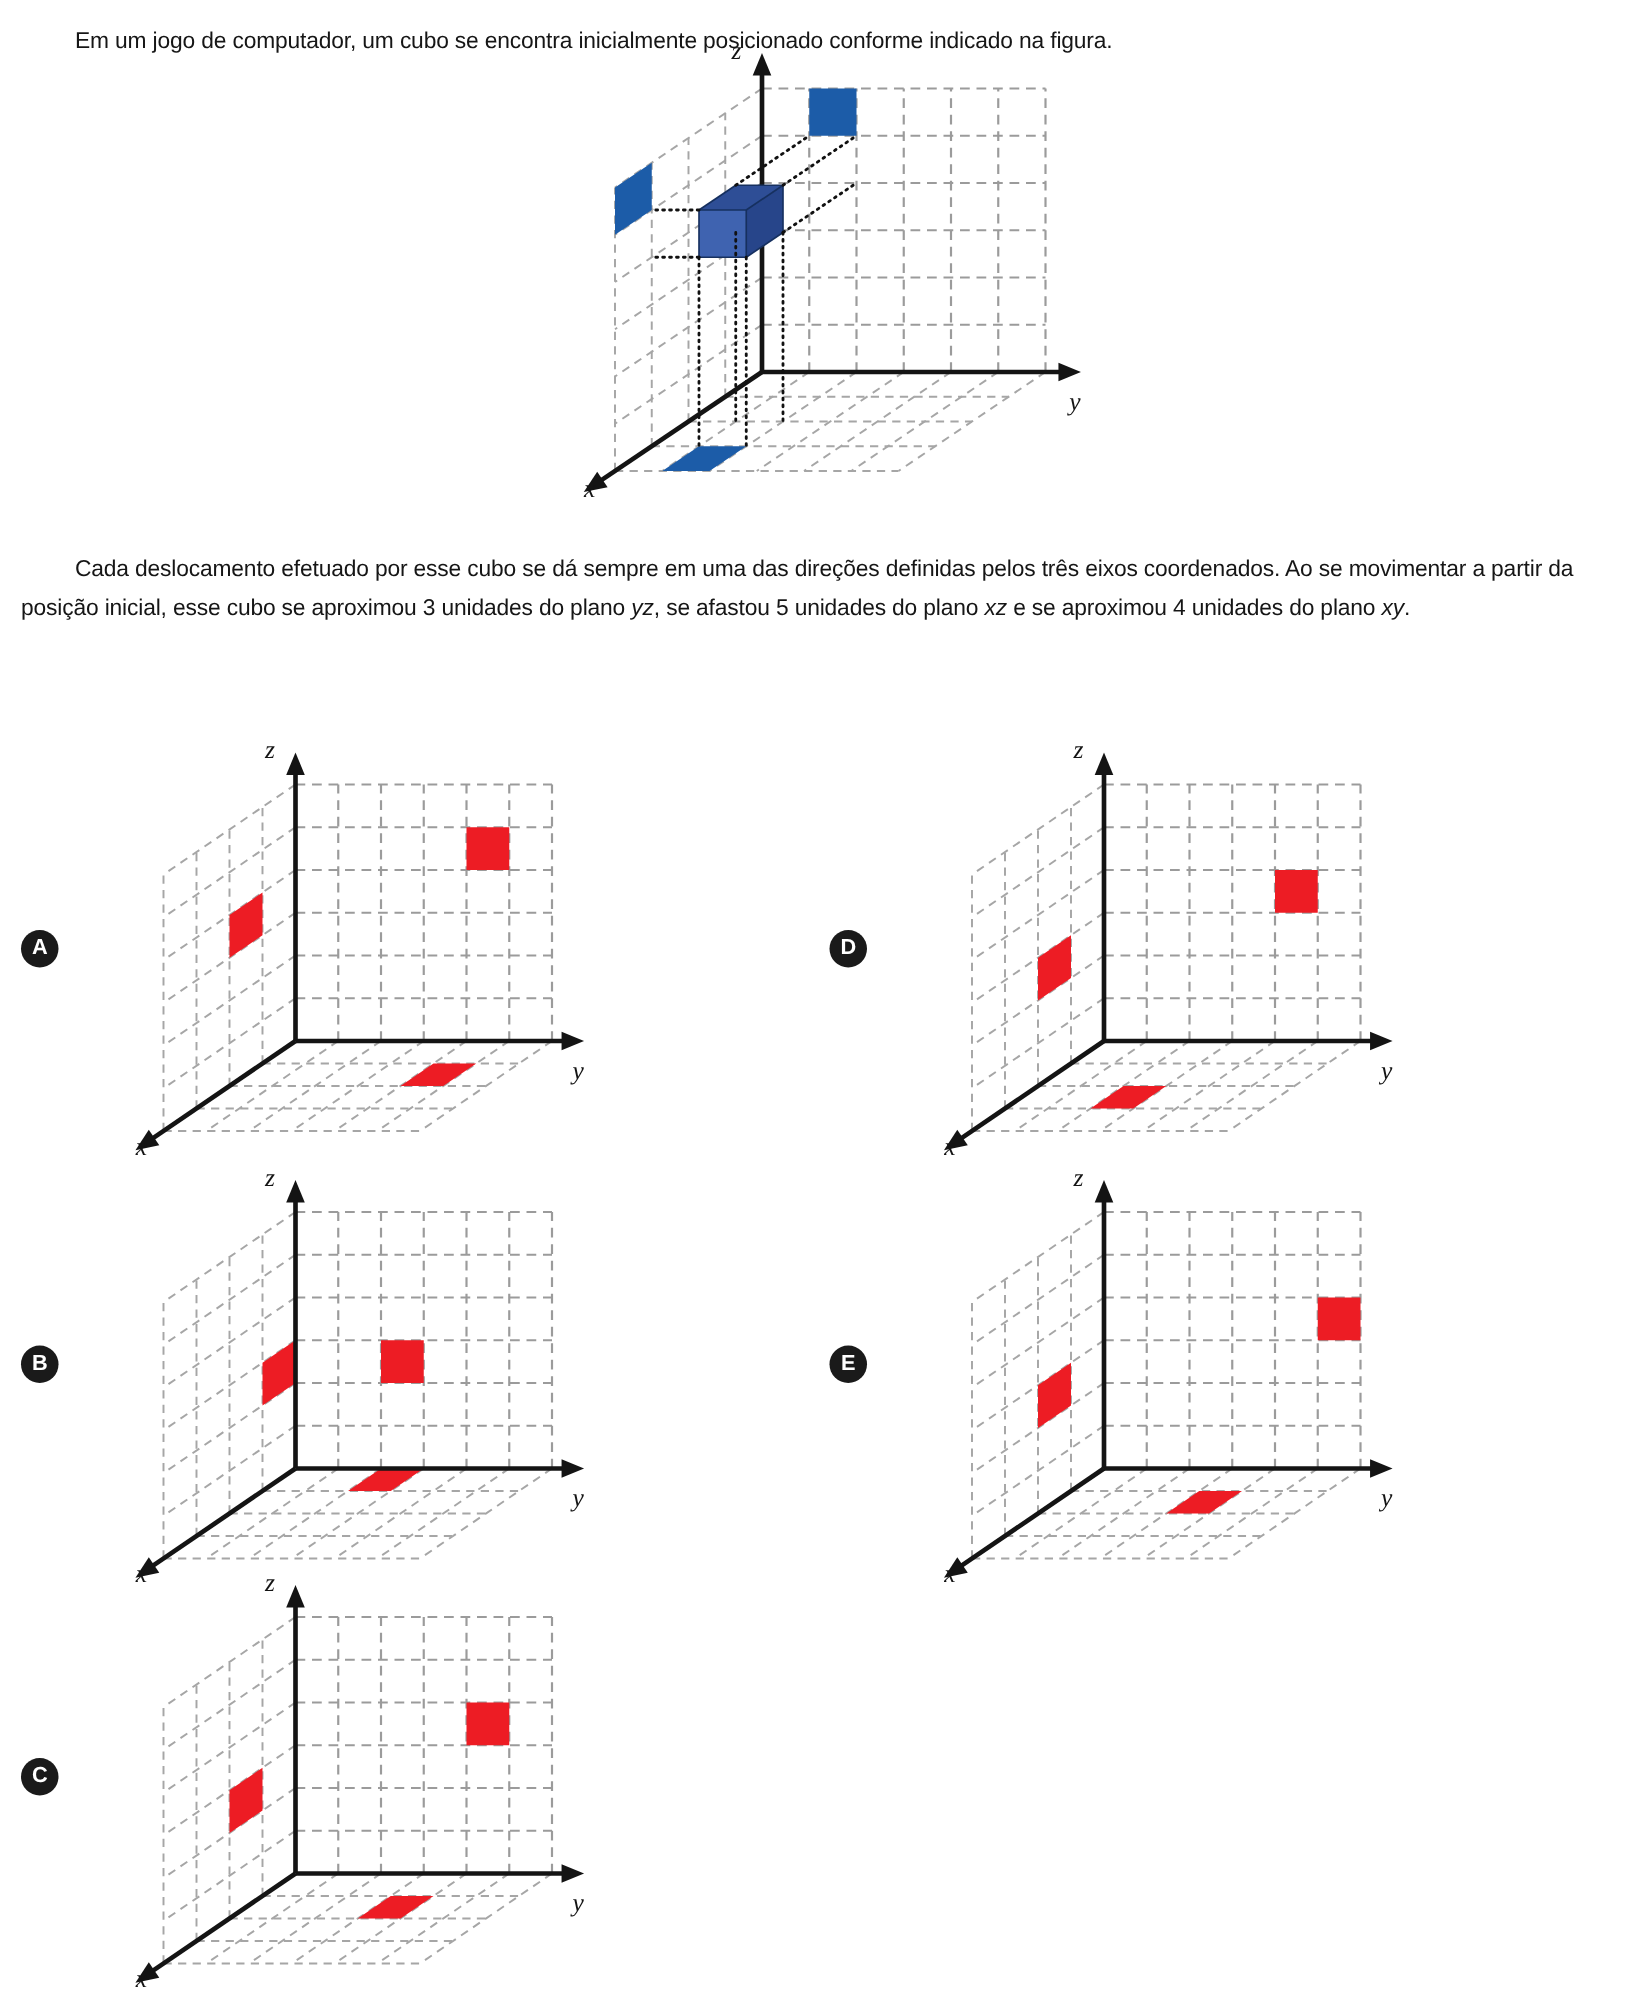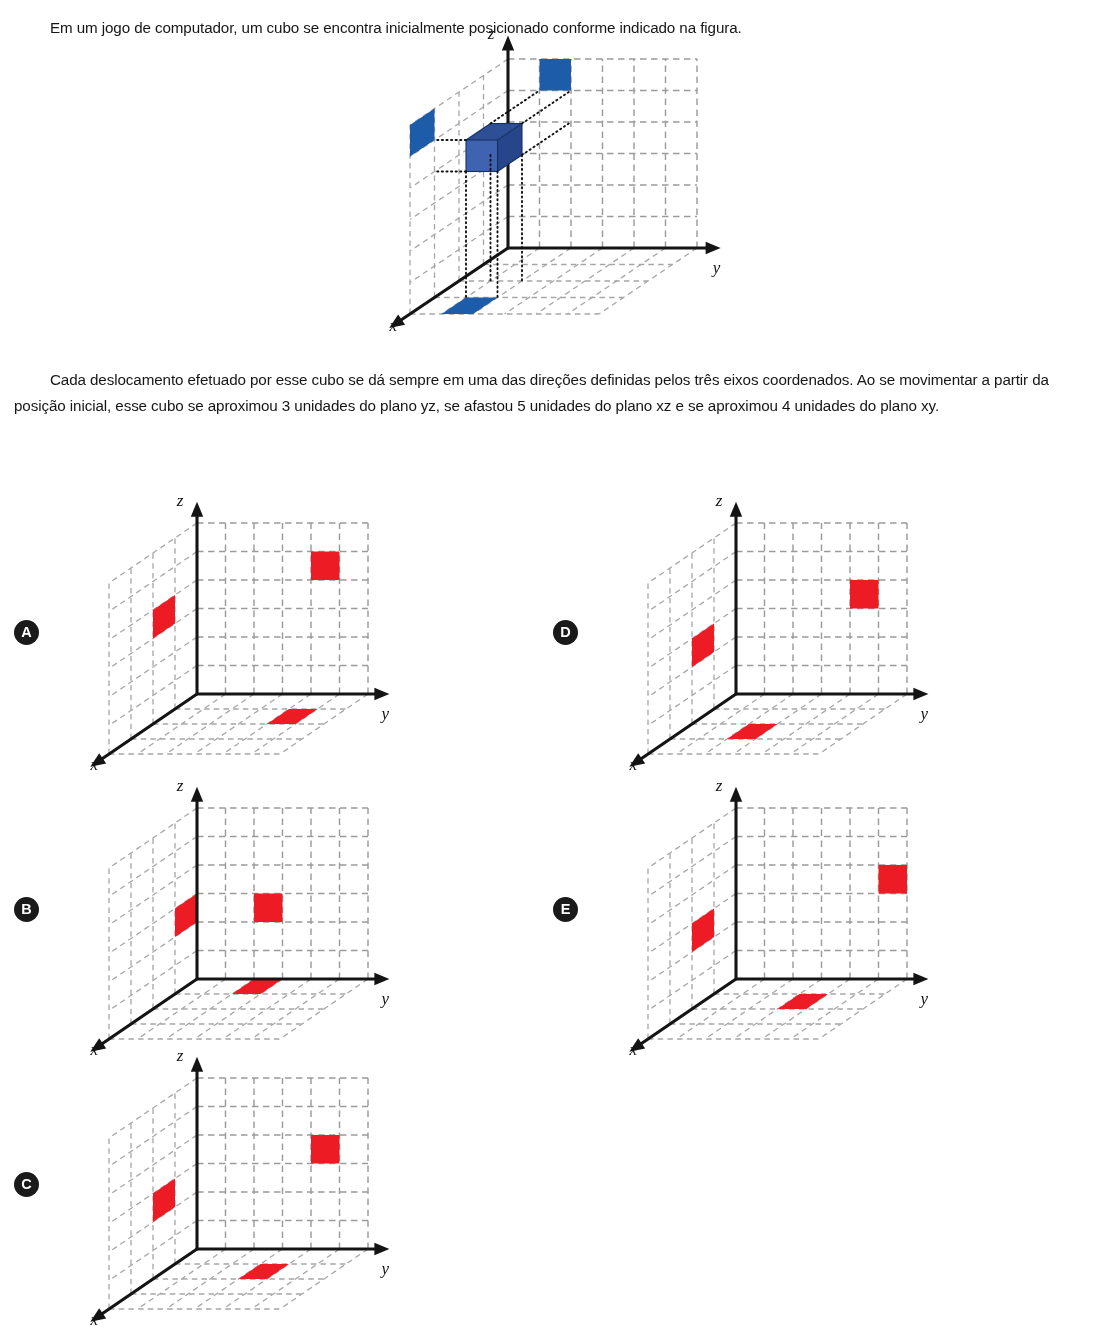--- a/index.html
+++ b/index.html
@@ -15,21 +15,21 @@
     position:absolute;
     font-size:15.2px;
     line-height:26px;
     color:#161616;
     letter-spacing:-0.1px;
   }
   #p-intro{left:50px;top:0;width:1010px;}
   #p-body{left:14px;top:352px;width:1076px;}
   #p-question{left:14px;top:460px;width:1076px;}
   .indent{display:inline-block;width:36px;}
-  .it{}
+  .it{font-style:italic;}
 
   .fig{position:absolute;}
 
   
   .optlabel{
     position:absolute;
     width:25px;height:25px;border-radius:50%;
     background:#1a1a1a;color:#ffffff;
     font-size:14.5px;font-weight:bold;
     display:flex;align-items:center;justify-content:center;

